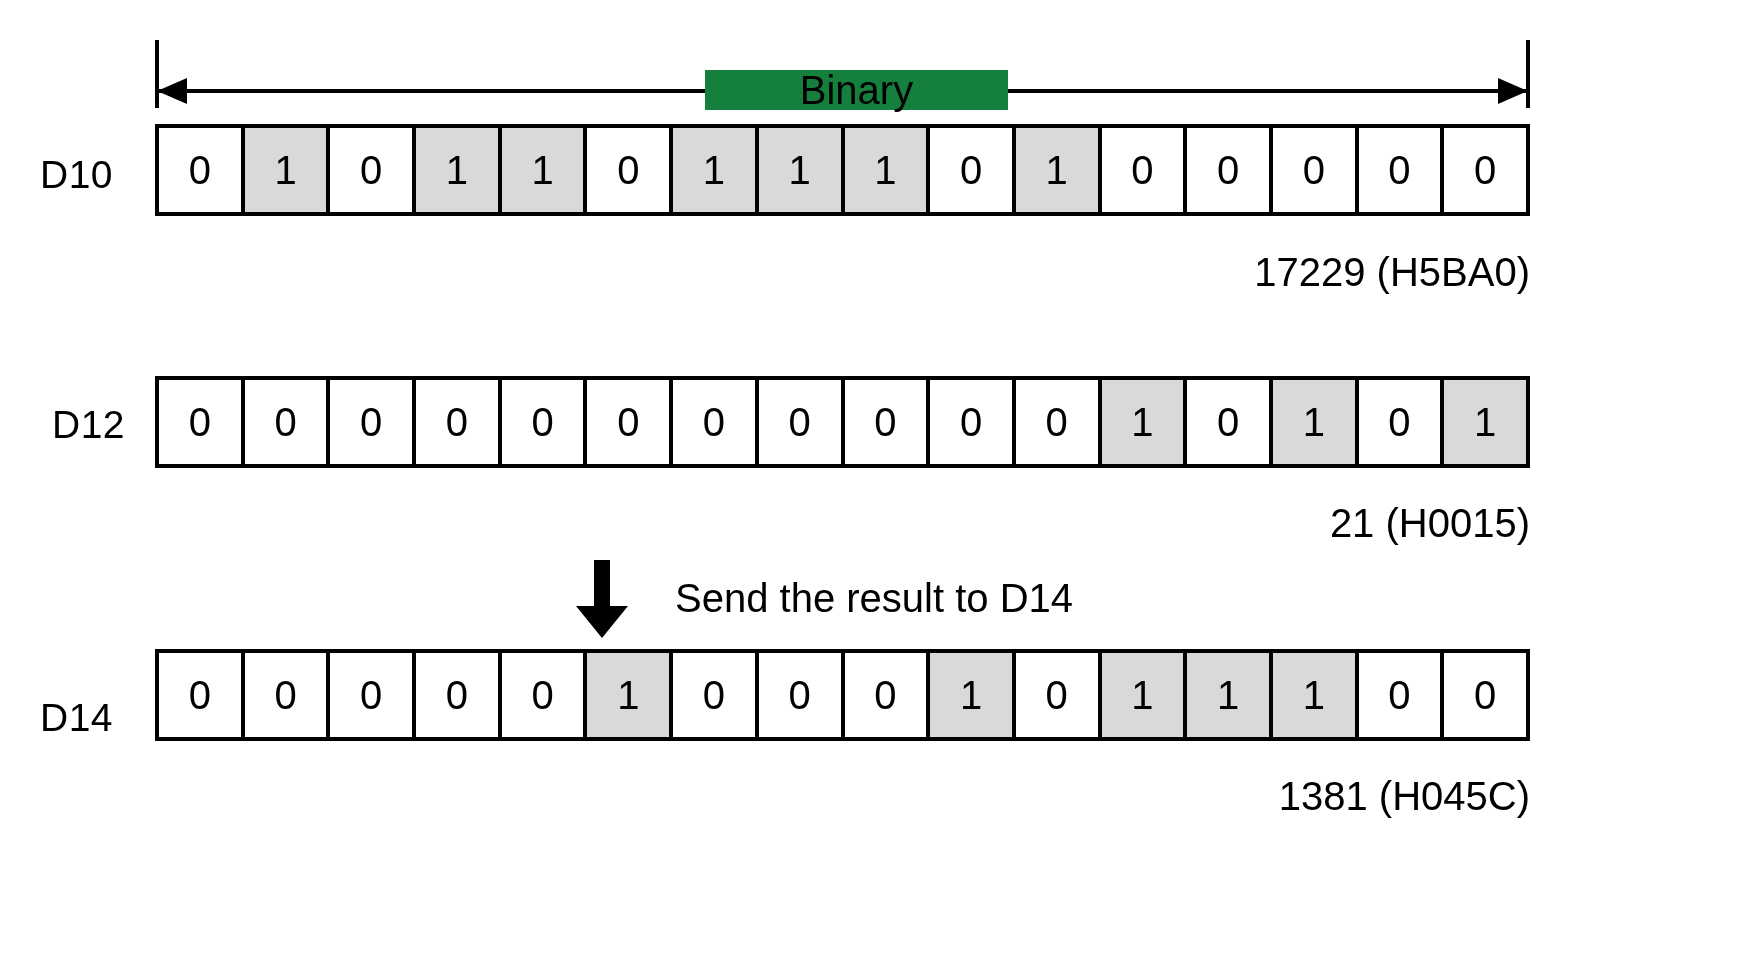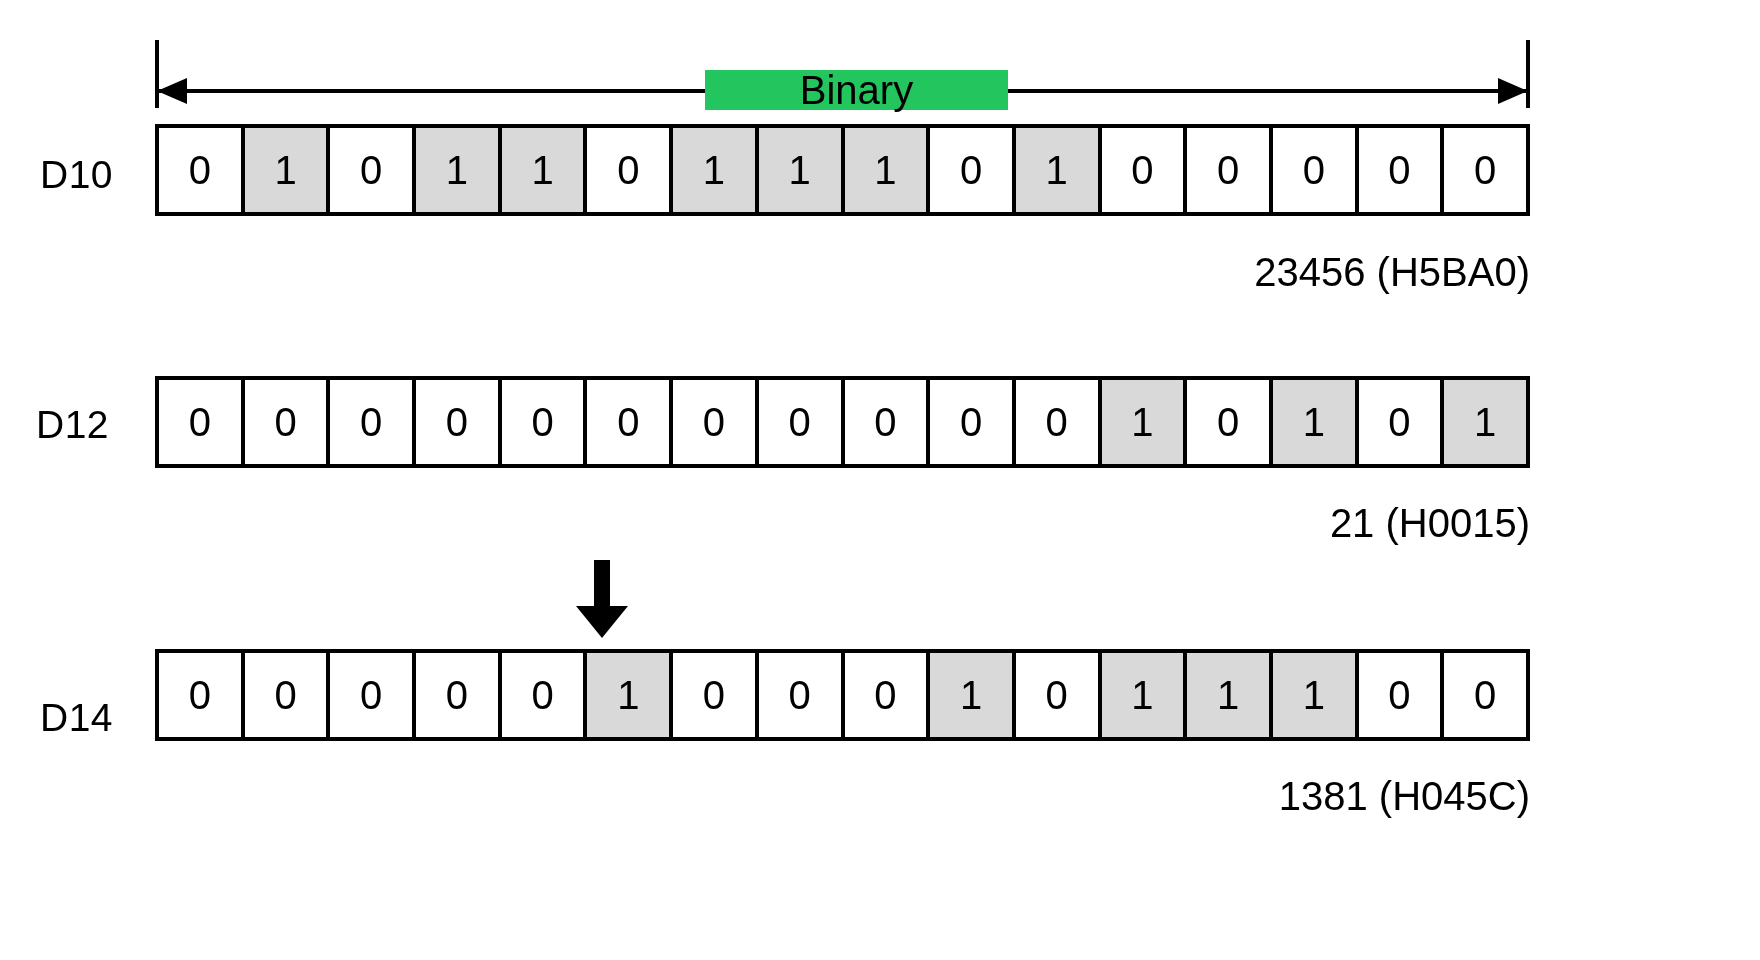--- a/index.html
+++ b/index.html
@@ -77,21 +77,21 @@
     border-bottom: 13px solid transparent;
   }
   .arrow-left  { border-right: 30px solid #000; }
   .arrow-right { border-left: 30px solid #000; }
 
   .span-title {
     position: absolute;
     font-size: 40px;
     line-height: 1;
     white-space: nowrap;
-    background: #22c55e;
+    background: #15803d;
     padding: 0 14px;
   }
 
   
   .op-caption {
     position: absolute;
     font-size: 40px;
     line-height: 1;
     white-space: nowrap;
   }
@@ -134,24 +134,24 @@
     <div class="bit on">1</div>
     <div class="bit">0</div>
     <div class="bit on">1</div>
     <div class="bit">0</div>
     <div class="bit">0</div>
     <div class="bit">0</div>
     <div class="bit">0</div>
     <div class="bit">0</div>
   </div>
 
-  <div class="value-caption" style="left:930px; top:252px; width:600px;">23456 (H5BA0)</div>
-
-
-  <div class="reg-label" style="left:36px; top:405px;">D12</div>
+  <div class="value-caption" style="left:930px; top:252px; width:600px;">17229 (H5BA0)</div>
+
+
+  <div class="reg-label" style="left:52px; top:405px;">D12</div>
 
   <div class="bits" style="left:155px; top:376px; width:1375px; height:92px;">
     <div class="bit">0</div>
     <div class="bit">0</div>
     <div class="bit">0</div>
     <div class="bit">0</div>
     <div class="bit">0</div>
     <div class="bit">0</div>
     <div class="bit">0</div>
     <div class="bit">0</div>
@@ -164,20 +164,21 @@
     <div class="bit">0</div>
     <div class="bit on">1</div>
   </div>
 
   <div class="value-caption" style="left:930px; top:503px; width:600px;">21 (H0015)</div>
 
   <svg class="down-arrow" style="left:570px; top:560px;" width="64" height="80" viewBox="0 0 64 80">
     <polygon points="24,0 40,0 40,46 58,46 32,78 6,46 24,46" fill="#000000"></polygon>
   </svg>
 
+  <div class="send-note" style="left:675px; top:578px;">Send the result to D14</div>
 
   <div class="reg-label" style="left:40px; top:698px;">D14</div>
 
   <div class="bits" style="left:155px; top:649px; width:1375px; height:92px;">
     <div class="bit">0</div>
     <div class="bit">0</div>
     <div class="bit">0</div>
     <div class="bit">0</div>
     <div class="bit">0</div>
     <div class="bit on">1</div>

